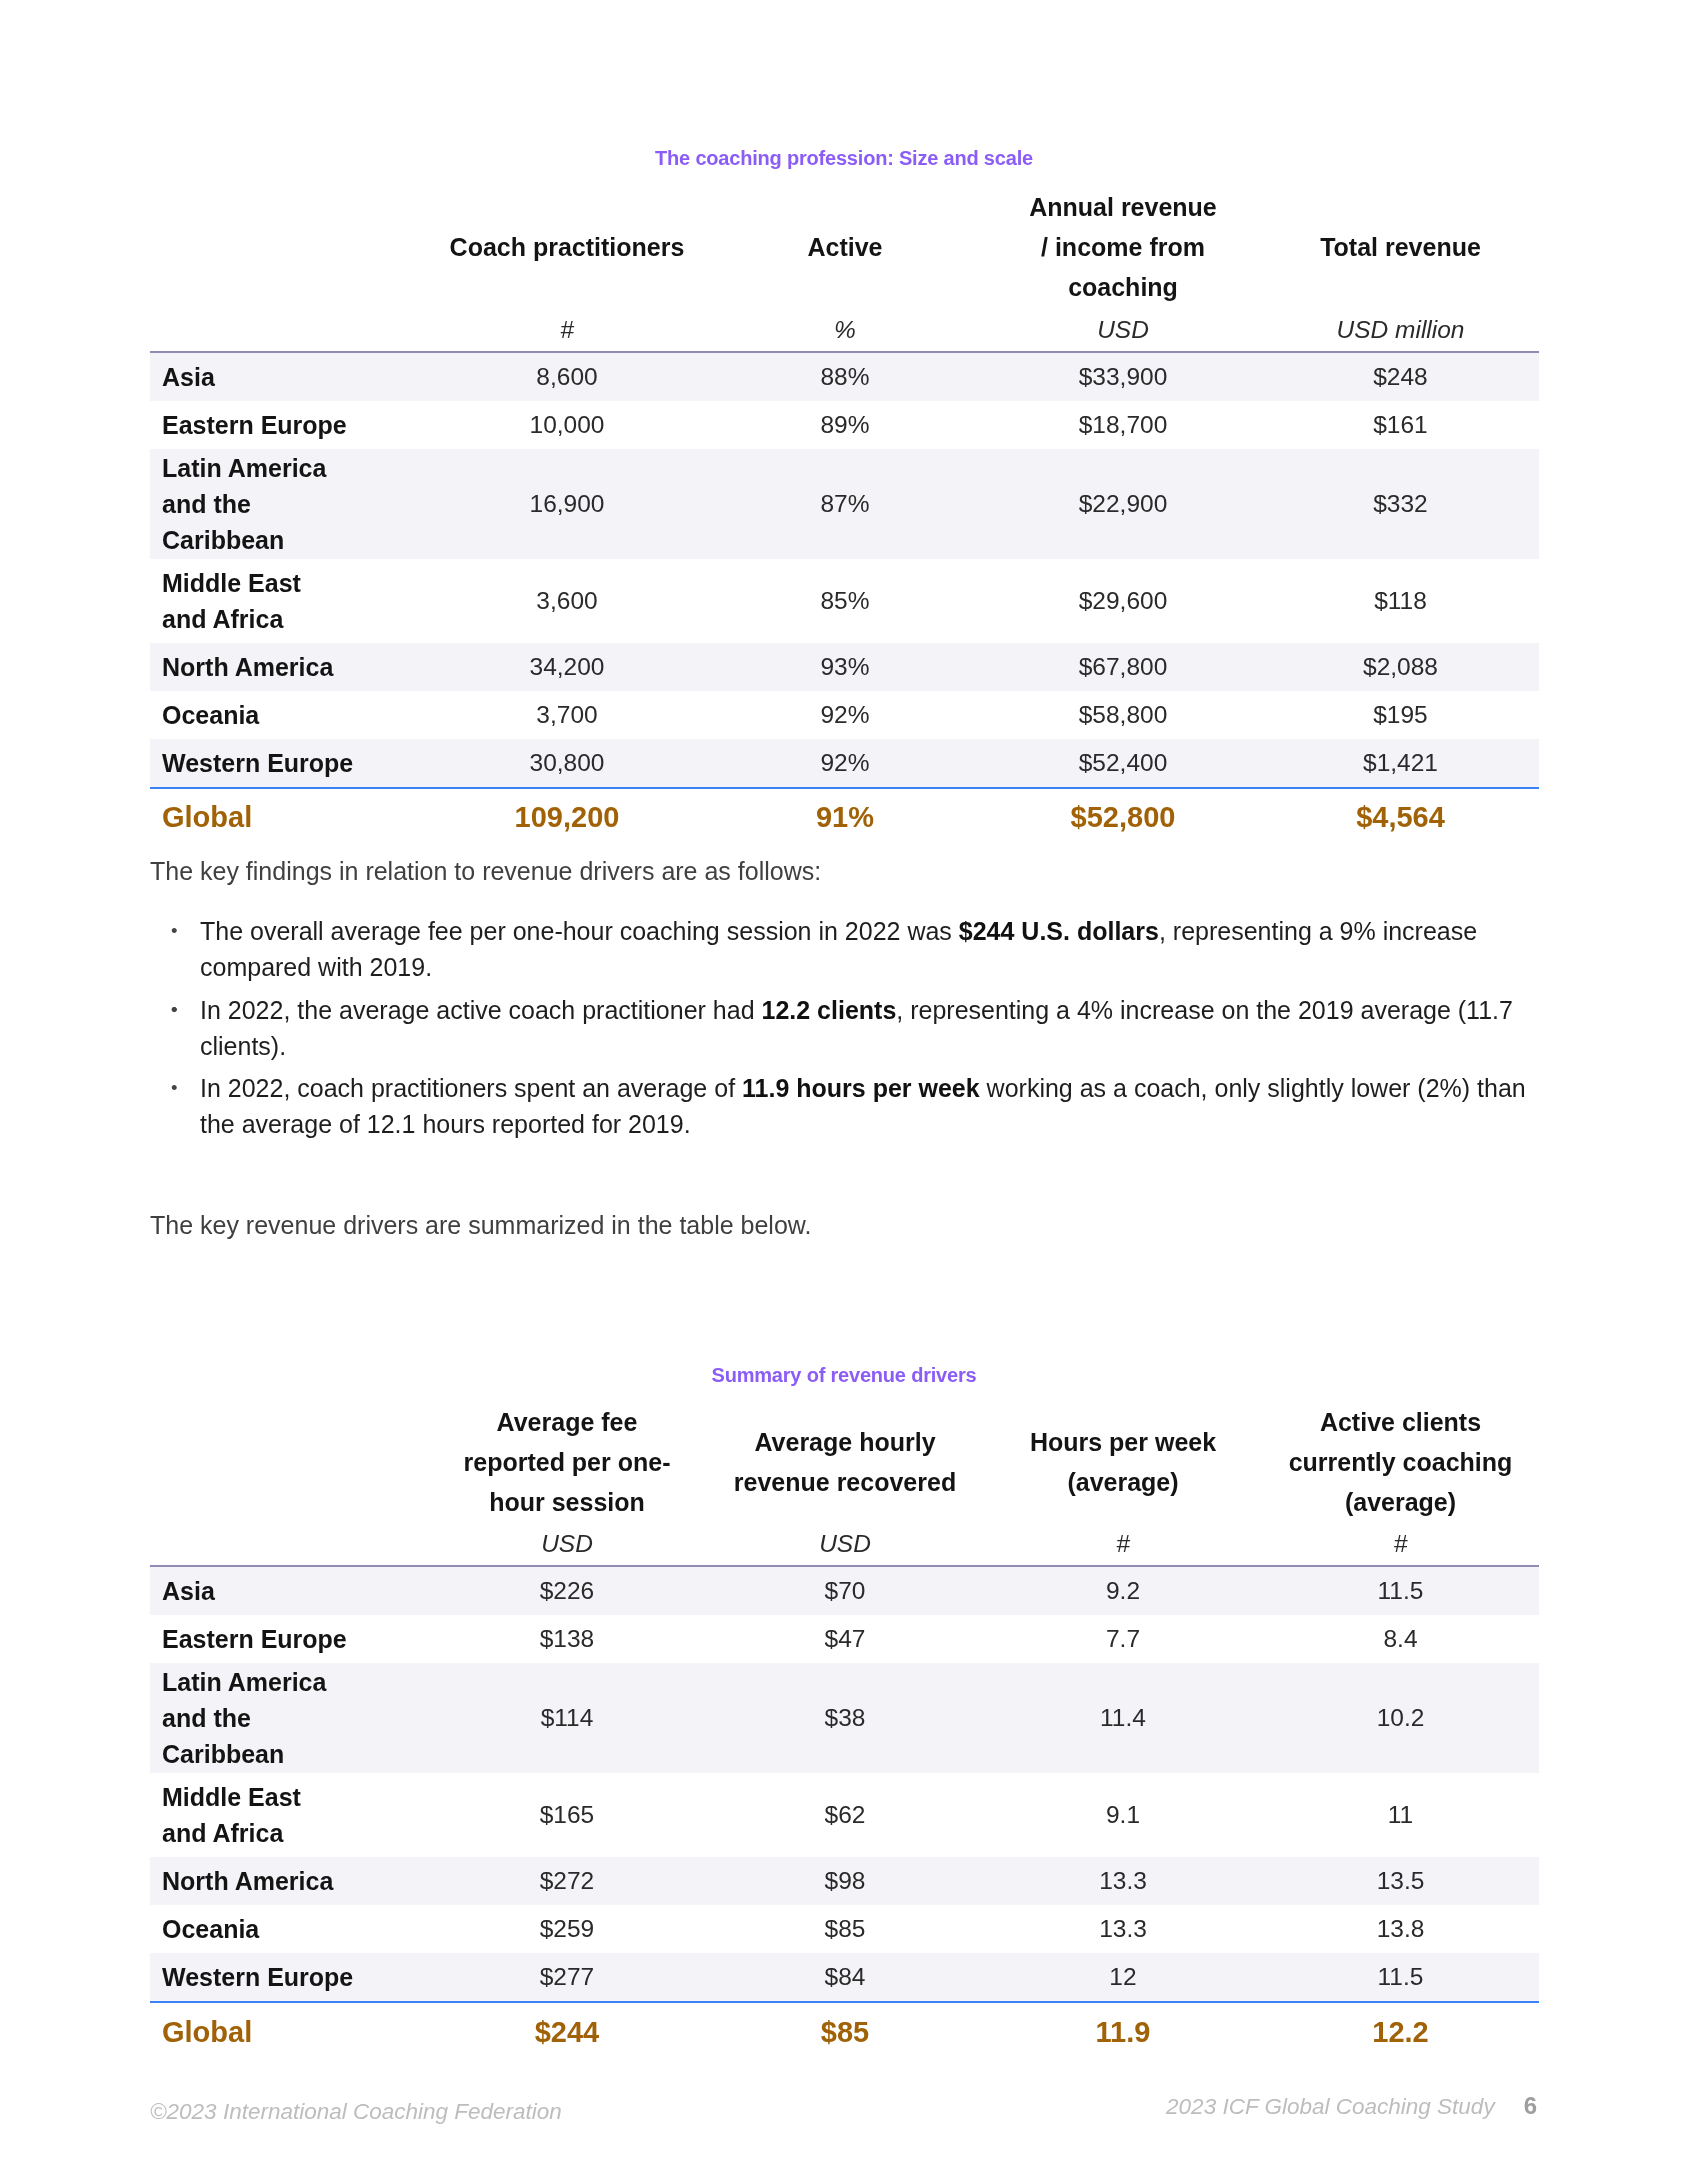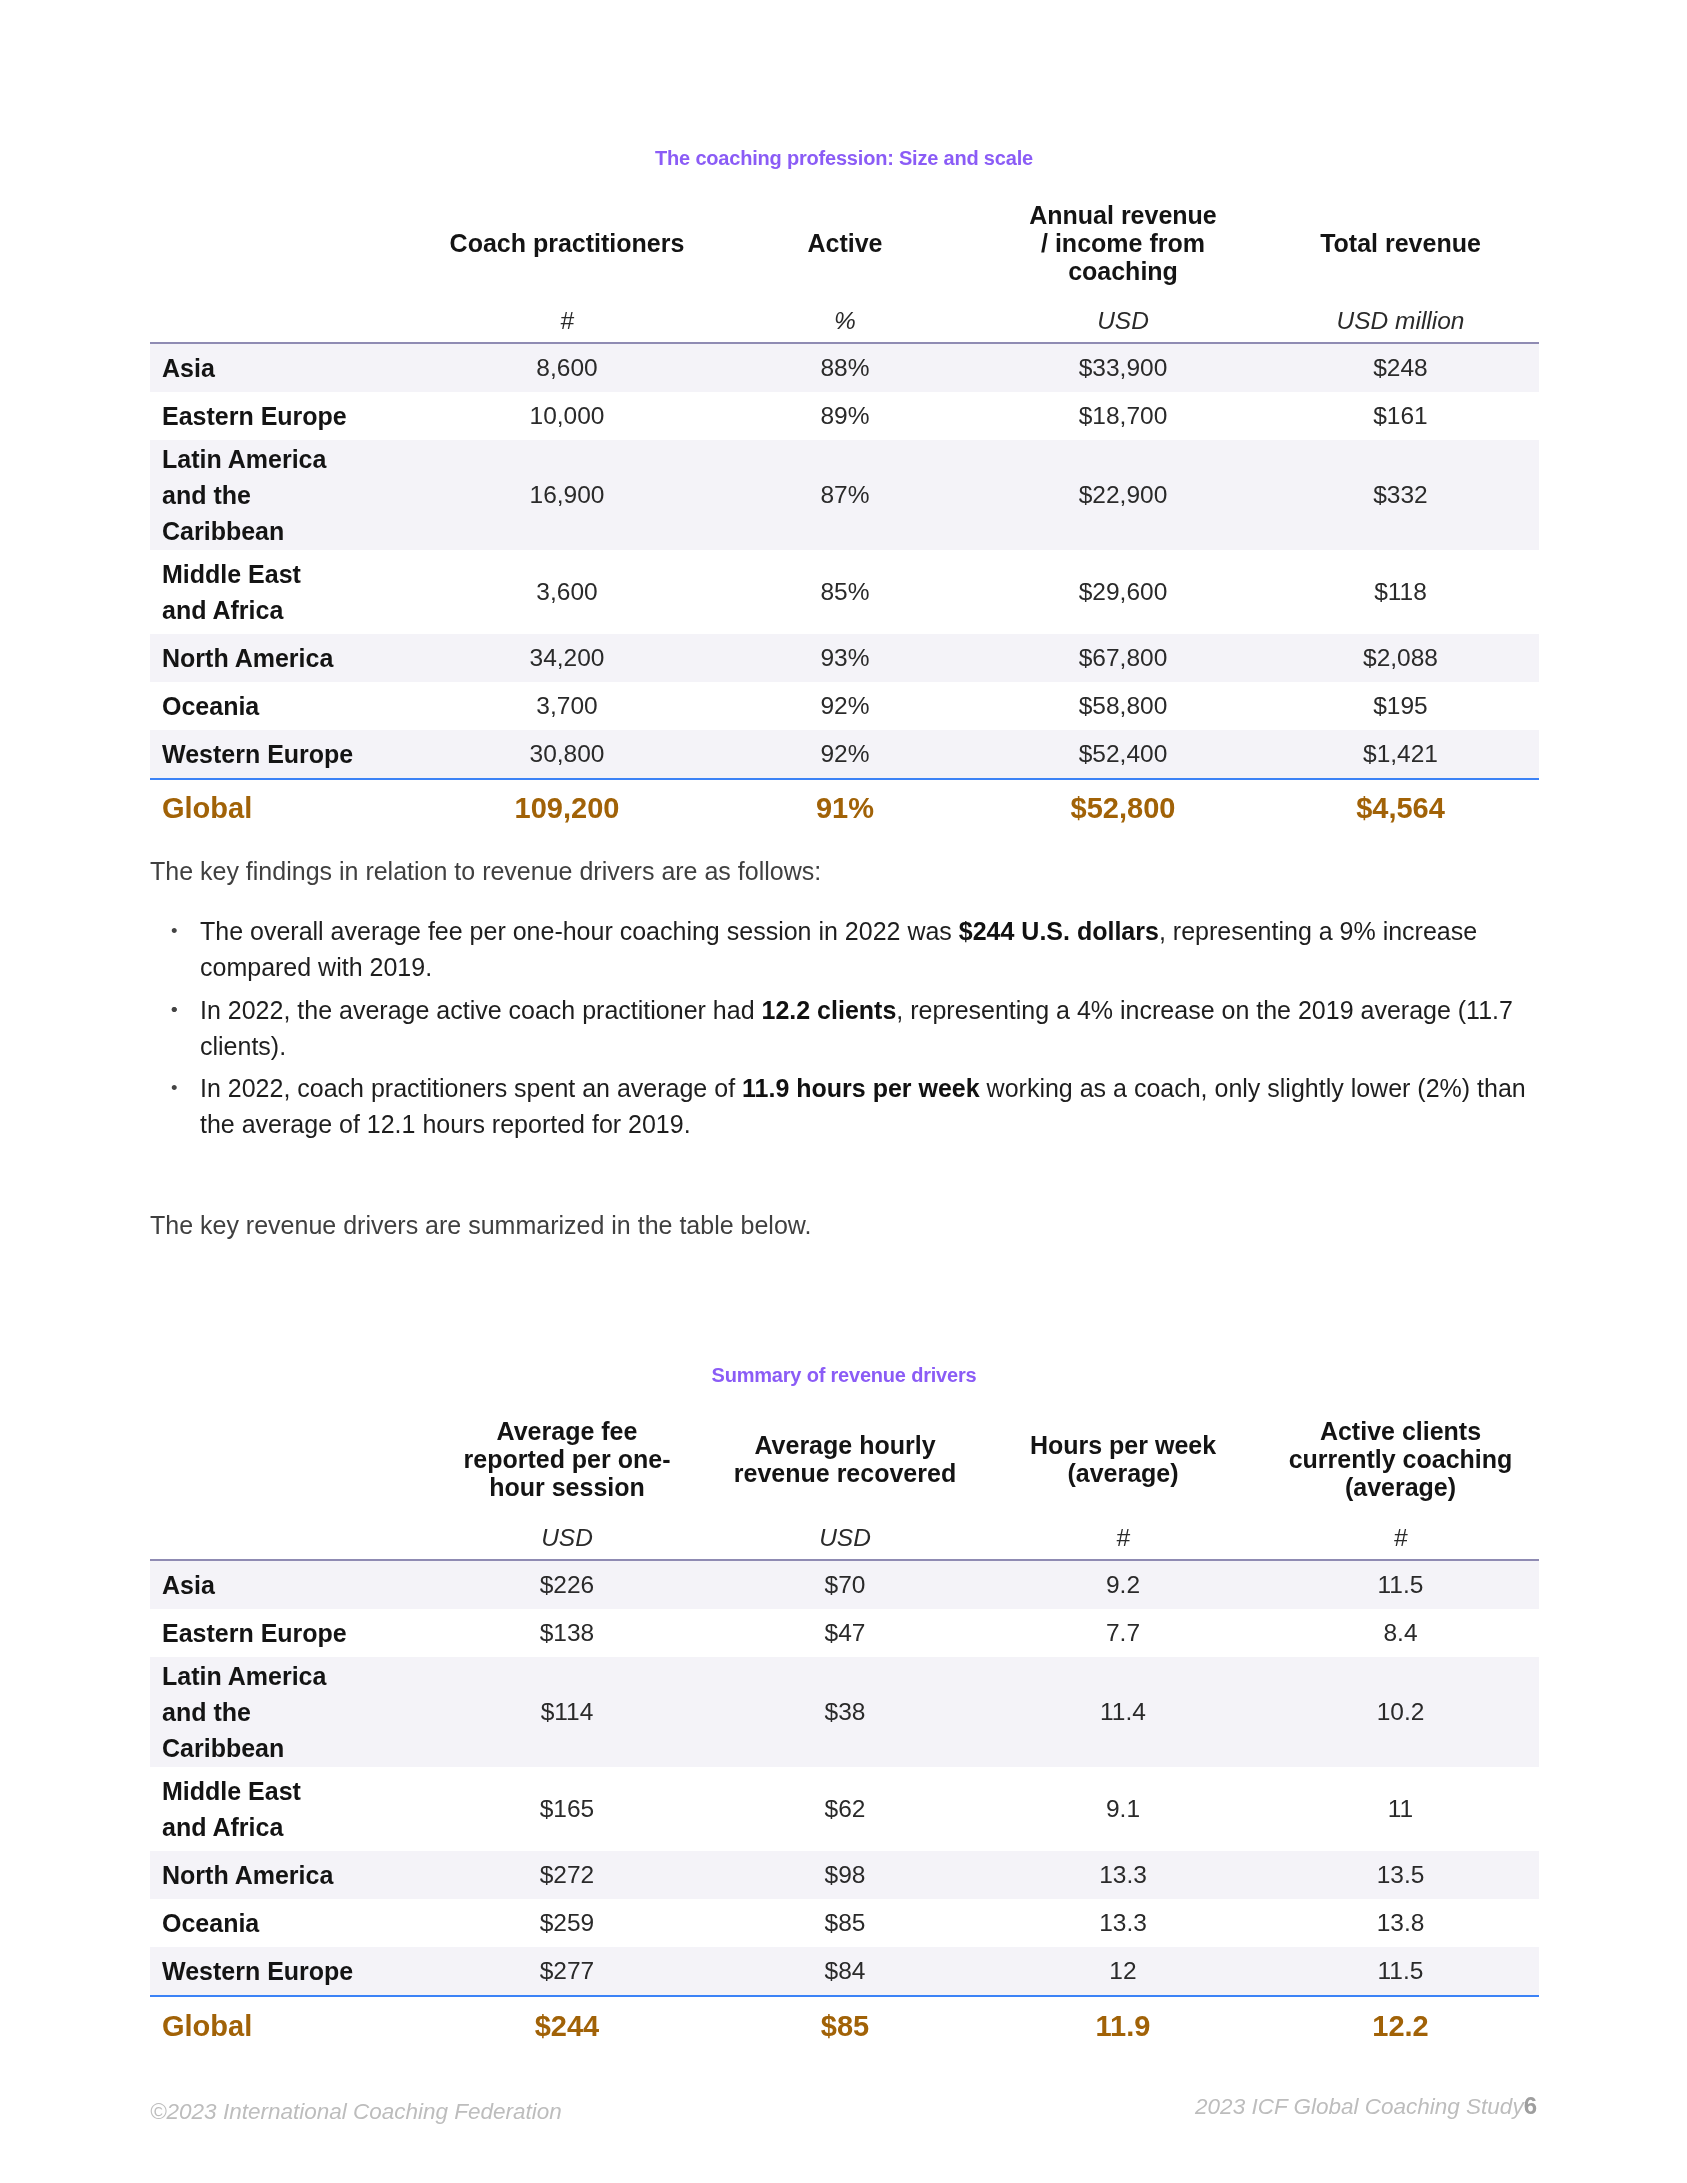--- a/index.html
+++ b/index.html
@@ -17,21 +17,21 @@
   table.data {
     width: 1388px; border-collapse: collapse; table-layout: fixed;
   }
   table.data col.c0 { width: 278px; }
   table.data col.c1 { width: 278px; }
   table.data col.c2 { width: 278px; }
   table.data col.c3 { width: 278px; }
   table.data col.c4 { width: 277px; }
 
   table.data th {
-    font-weight: bold; font-size: 25px; line-height: 28px; color: #141414;
+    font-weight: bold; font-size: 25px; line-height: 40px; color: #141414;
     text-align: center; vertical-align: middle; padding: 0 5.3px;
   }
   table.data tr.units td {
     font-style: italic; font-size: 24.5px; color: #2a2a2a; text-align: center;
     height: 40px; vertical-align: middle; padding-top: 2.6px;
     border-bottom: 2px solid #8f8bb3;
   }
   table.data tbody tr.row td {
     font-size: 24.5px; color: #2a2a2a; text-align: center; vertical-align: middle;
     height: 46px; line-height: 36px;
@@ -62,21 +62,21 @@
   }
   b { font-weight: bold; color: #111; }
 
   .footer-left {
     position: absolute; left: 150px; top: 2099px; font-style: italic;
     font-size: 22.5px; color: #bdbdbd;
   }
   .footer-right {
     position: absolute; right: 150px; top: 2092px; font-size: 22.5px; color: #bdbdbd;
   }
-  .footer-right .study { font-style: italic; }
+  .footer-right .study { font-style: italic; margin-right: 29px; }
   .footer-right .pnum { font-weight: bold; color: #9e9e9e; font-size: 24px; }
 </style>
 </head>
 <body>
 
 <div class="page">
 
   <div style="position:absolute; top:147px; left:0; width:1388px;">
     <div class="tbl-title">The coaching profession: Size and scale</div>
     <table class="data" style="margin-top:17px;">

